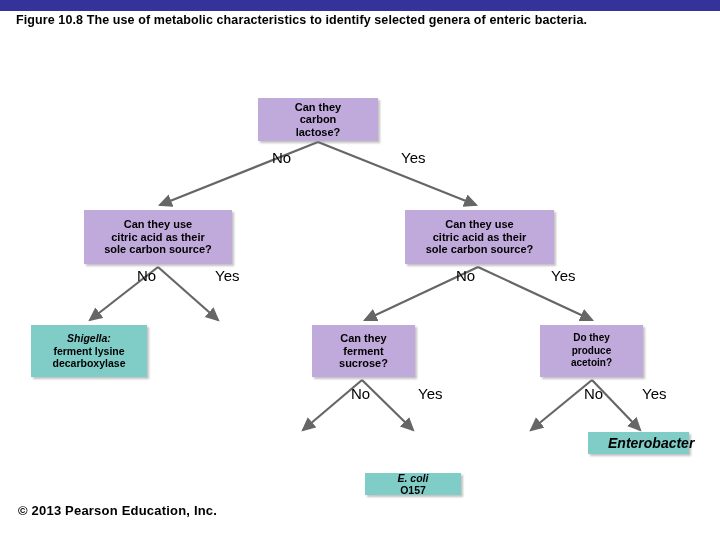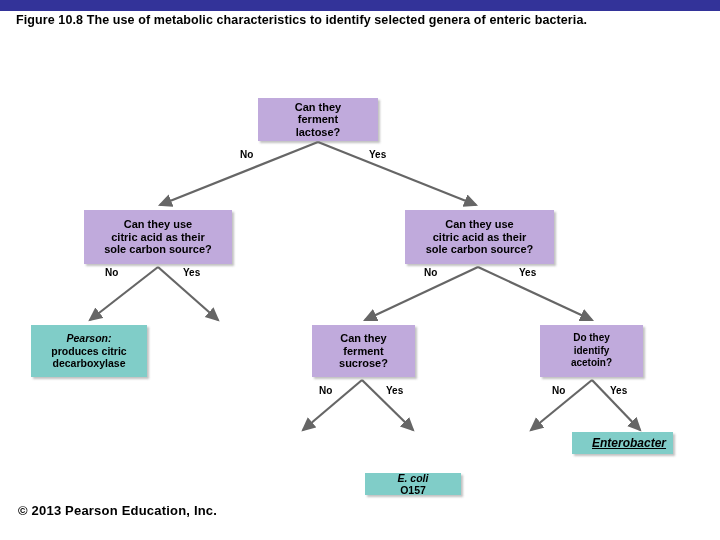--- a/index.html
+++ b/index.html
@@ -68,24 +68,25 @@
     line-height: 12.5px;
     box-shadow: 2px 2px 2px rgba(120,120,120,0.45);
     padding: 2px 20px;
   }
   .node.purple { background: #c0aadc; }
   .node.teal   { background: #80cdc8; }
   .node .lbl { display: block; width: 100%; }
 
   .edge-label {
     position: absolute;
-    font-size: 10px;
-    font-weight: bold;
+    font-size: 15px;
+    font-weight: normal;
     color: #000000;
     white-space: nowrap;
+    margin-left: 32px;
   }
 
   .it { font-style: italic; }
   sub { font-size: 0.72em; vertical-align: -0.25em; }
 </style>
 </head>
 <body>
 
 <div id="slide">
 
@@ -112,62 +113,62 @@
 
       <path d="M362,380 L303,430"></path>
       <path d="M362,380 L413,430"></path>
 
       <path d="M592,380 L531,430"></path>
       <path d="M592,380 L640,430"></path>
     </g>
   </svg>
 
   <div class="node purple" style="left:258px; top:98px; width:120px; height:43px; font-size:11px;">
-    <span class="lbl"><span>Can they</span><br><span>ferment lactose?</span></span>
+    <span class="lbl"><span>Can they</span><br><span>carbon lactose?</span></span>
   </div>
 
   <div class="edge-label" style="left:240px; top:149px;">No</div>
   <div class="edge-label" style="left:369px; top:149px;">Yes</div>
 
   <div class="node purple" style="left:84px; top:210px; width:148px; height:54px; font-size:11px;">
     <span class="lbl"><span>Can they use</span><br><span>citric acid as their</span><br><span>sole carbon source?</span></span>
   </div>
 
   <div class="node purple" style="left:405px; top:210px; width:149px; height:54px; font-size:11px;">
     <span class="lbl"><span>Can they use</span><br><span>citric acid as their</span><br><span>sole carbon source?</span></span>
   </div>
 
   <div class="edge-label" style="left:105px; top:267px;">No</div>
   <div class="edge-label" style="left:183px; top:267px;">Yes</div>
   <div class="edge-label" style="left:424px; top:267px;">No</div>
   <div class="edge-label" style="left:519px; top:267px;">Yes</div>
 
   <div class="node teal" style="left:31px; top:325px; width:116px; height:52px; font-size:10.5px;">
-    <span class="lbl"><span class="it">Pearson:</span><br><span>produces citric</span><br><span>decarboxylase</span></span>
+    <span class="lbl"><span class="it">Shigella:</span><br><span>ferment lysine</span><br><span>decarboxylase</span></span>
   </div>
 
 
   <div class="node purple" style="left:312px; top:325px; width:103px; height:52px; font-size:11px;">
     <span class="lbl"><span>Can they</span><br><span>ferment</span><br><span>sucrose?</span></span>
   </div>
 
   <div class="node purple" style="left:540px; top:325px; width:103px; height:52px; font-size:10px;">
-    <span class="lbl"><span>Do they</span><br><span>identify</span><br><span>acetoin?</span></span>
+    <span class="lbl"><span>Do they</span><br><span>produce</span><br><span>acetoin?</span></span>
   </div>
 
   <div class="edge-label" style="left:319px; top:385px;">No</div>
   <div class="edge-label" style="left:386px; top:385px;">Yes</div>
   <div class="edge-label" style="left:552px; top:385px;">No</div>
   <div class="edge-label" style="left:610px; top:385px;">Yes</div>
 
 
   <div class="node teal" style="left:365px; top:432px; width:96px; height:22px; font-size:10.5px;margin-top:41px;">
     <span class="lbl"><span class="it">E. coli</span><span> O157</span></span>
   </div>
 
 
-  <div class="node teal" style="left:572px; top:432px; width:101px; height:22px; font-size:12px;text-decoration:underline;">
+  <div class="node teal" style="left:588px; top:432px; width:101px; height:22px; font-size:14px;">
     <span class="lbl it">Enterobacter</span>
   </div>
 
   <div class="copyright">© 2013 Pearson Education, Inc.</div>
 
 </div>
 
 </body></html>

